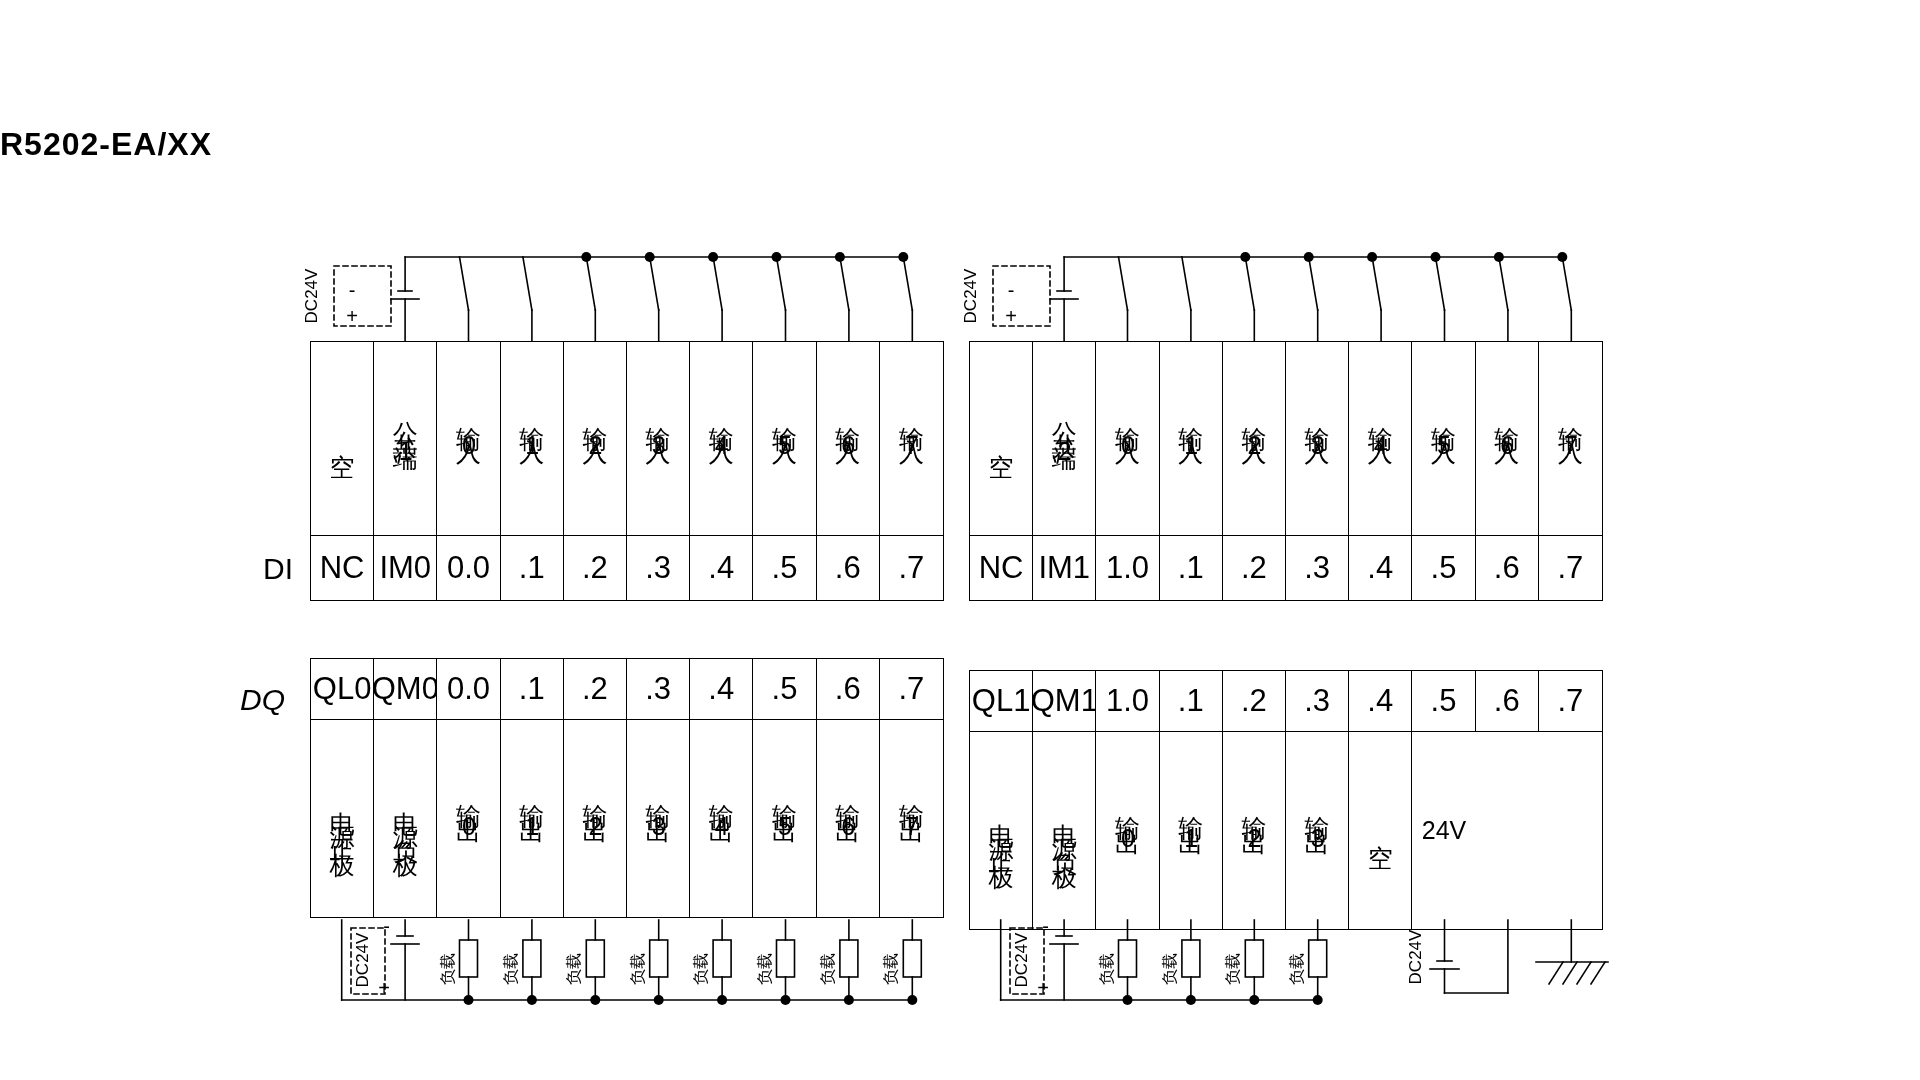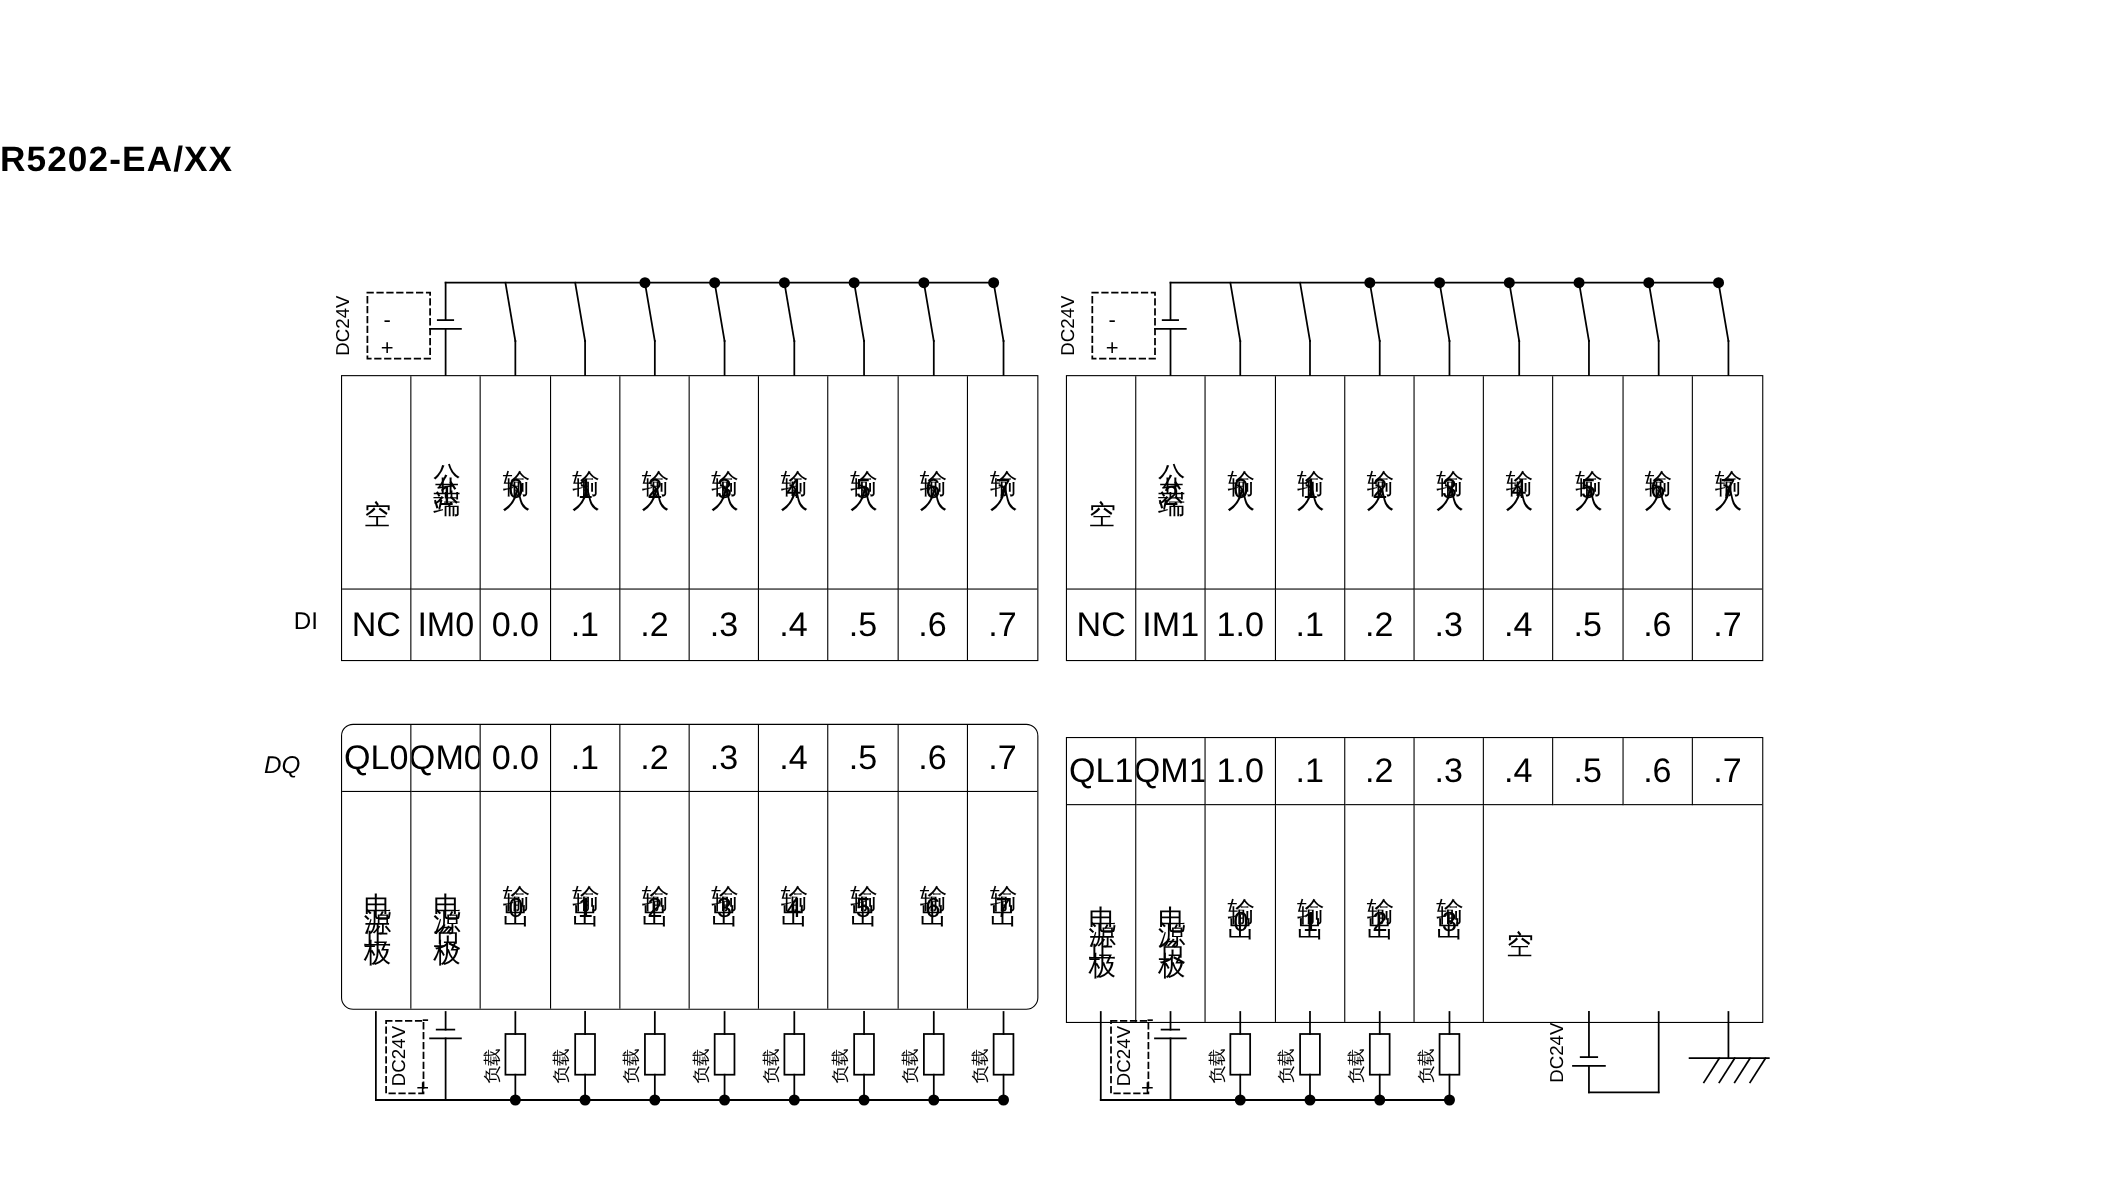--- a/index.html
+++ b/index.html
@@ -1,20 +1,20 @@
 <!DOCTYPE html>
 <html><head>
 <meta charset="utf-8">
 <style>
   html,body{margin:0;padding:0;background:#fff;}
   body{font-family:"Liberation Sans","DejaVu Sans",sans-serif;color:#000;}
   .canvas{position:relative;width:1920px;height:1080px;background:#fff;overflow:hidden;}
   .title{position:absolute;top:126px;left:0;width:1920px;
          font-size:32px;font-weight:bold;letter-spacing:1px;}
-  .side-label{position:absolute;font-size:22px;}
+  .side-label{position:absolute;font-size:30px;}
   .tbl{position:absolute;border:1.5px solid #000;box-sizing:border-box;background:transparent;}
   .row{display:grid;grid-template-columns:repeat(10,1fr);}
   .row .cell{display:flex;align-items:center;justify-content:center;
              border-right:1.5px solid #000;overflow:hidden;box-sizing:border-box;}
   .row .cell:last-child{border-right:none;}
   .row.rb .cell{border-bottom:1.5px solid #000;}
   .vtext{writing-mode:vertical-rl;text-orientation:upright;line-height:1;}
   .di-h .cell{font-size:25px;}
   .di-h .vtext{letter-spacing:12px;}
   .dq-l .cell{font-size:25px;}
@@ -299,21 +299,21 @@
         </div>
         <div class="cell">
           <span class="htext">.6</span>
         </div>
         <div class="cell">
           <span class="htext">.7</span>
         </div>
       </div>
   </div>
 
-  <div class="tbl" style="left:310px;top:658px;width:634px;border-radius:11px;">
+  <div class="tbl" style="left:310px;top:658px;width:634px;">
     <div class="row rb term-row" style="height:61px;">
         <div class="cell">
           <span class="htext">QL0</span>
         </div>
         <div class="cell">
           <span class="htext">QM0</span>
         </div>
         <div class="cell">
           <span class="htext">0.0</span>
         </div>
@@ -421,16 +421,19 @@
         </div>
         <div class="cell">
           <span class="vtext">输出2</span>
         </div>
         <div class="cell">
           <span class="vtext">输出3</span>
         </div>
         <div class="cell">
           <span class="vtext">空</span>
         </div>
+        <div class="cell">
+          <span class="htext">24V</span>
+        </div>
       </div>
   </div>
 
 </div>
 
 </body></html>

